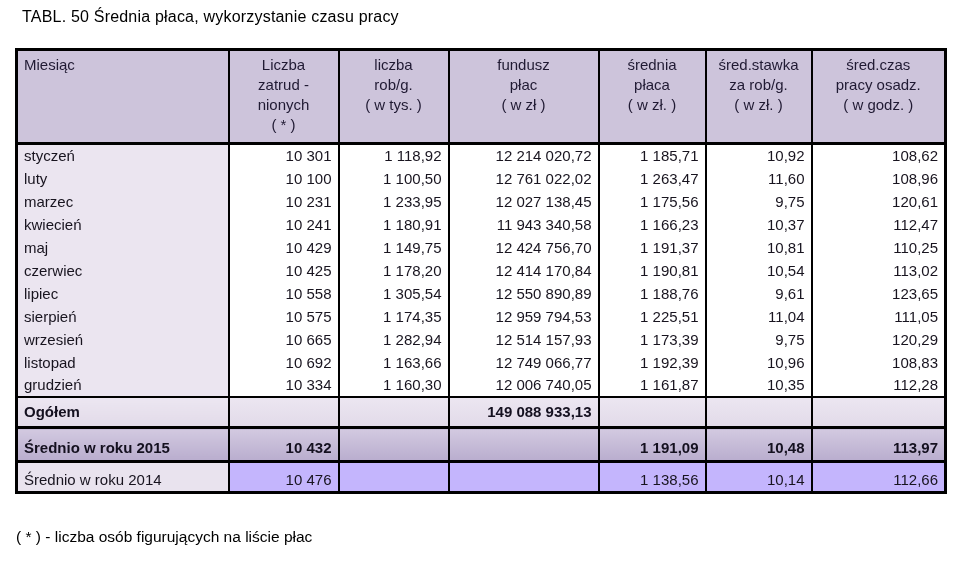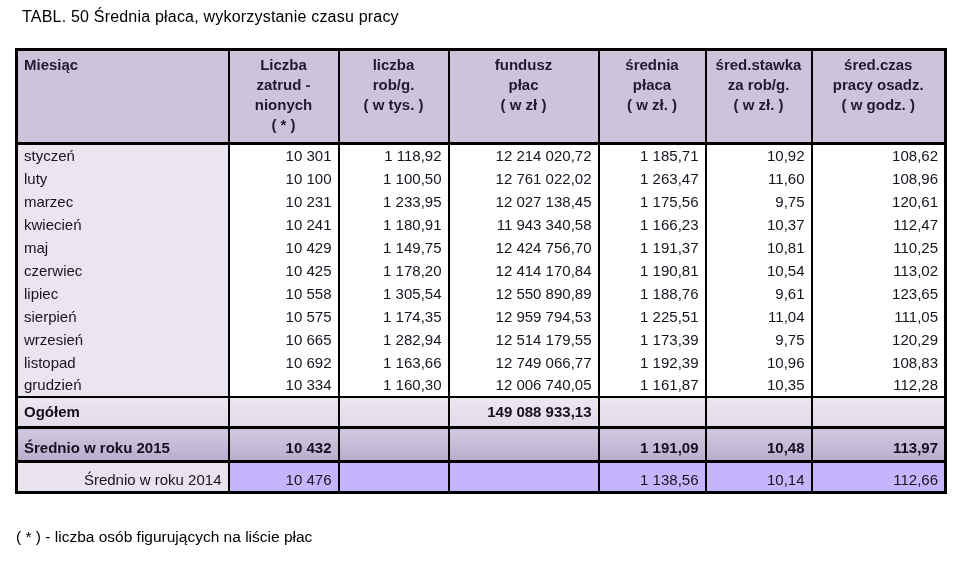--- a/index.html
+++ b/index.html
@@ -19,21 +19,21 @@
     border-collapse:collapse; table-layout:fixed;
     border:3px solid #000;
     background:#fff;
   }
   col.c0{width:212px} col.c1{width:110px} col.c2{width:110px}
   col.c3{width:150px} col.c4{width:107px} col.c5{width:106px} col.c6{width:134px}
   th {
     background:#cdc4db;
     border:2px solid #000; border-bottom:3px solid #000;
     vertical-align:top; text-align:center;
-    font-size:15px; font-weight:bold; line-height:20px;
+    font-size:15px; font-weight:normal; line-height:20px;
     height:94px; padding-top:4px; color:#201a33;
   }
   th.first { text-align:left; padding-left:6px; }
   th span { display:block; }
   td {
     border-left:2px solid #000; border-right:2px solid #000;
     font-size:15px; white-space:nowrap; overflow:hidden;
     height:23px; padding:0 6px; color:#18141f;
   }
   tr.month-row td { border-top:none; border-bottom:none; background:#fff; }
@@ -48,21 +48,21 @@
   tr.avg2015-row td {
     background:linear-gradient(#d2c9e0,#b9adce);
     border-bottom:3px solid #000;
     height:34px; font-weight:bold; color:#14101f;
     vertical-align:bottom; padding-bottom:4px;
   }
   tr.avg2014-row td {
     background:#c4b5fd; border-bottom:3px solid #000; height:31px;
     vertical-align:bottom; padding-bottom:3px;
   }
-  tr.avg2014-row td.label-cell { background:#e9e3ee;text-align:right; }
+  tr.avg2014-row td.label-cell { background:#e9e3ee; }
   .footnote {
     position:absolute; left:16px; top:528px;
     font-size:15.5px; color:#000; white-space:nowrap;
   }
   .source {
     position:absolute; left:16px; top:549px;
     font-size:15px; font-style:italic; color:#1c1c1c; white-space:nowrap;margin-top:32px;
   }
 </style>
 </head>
@@ -190,21 +190,21 @@
           <td class="num-cell">1 174,35</td>
           <td class="num-cell">12 959 794,53</td>
           <td class="num-cell">1 225,51</td>
           <td class="num-cell">11,04</td>
           <td class="num-cell">111,05</td>
         </tr>
         <tr class="month-row">
           <td class="label-cell">wrzesień</td>
           <td class="num-cell">10 665</td>
           <td class="num-cell">1 282,94</td>
-          <td class="num-cell">12 514 179,55</td>
+          <td class="num-cell">12 514 157,93</td>
           <td class="num-cell">1 173,39</td>
           <td class="num-cell">9,75</td>
           <td class="num-cell">120,29</td>
         </tr>
         <tr class="month-row">
           <td class="label-cell">listopad</td>
           <td class="num-cell">10 692</td>
           <td class="num-cell">1 163,66</td>
           <td class="num-cell">12 749 066,77</td>
           <td class="num-cell">1 192,39</td>

